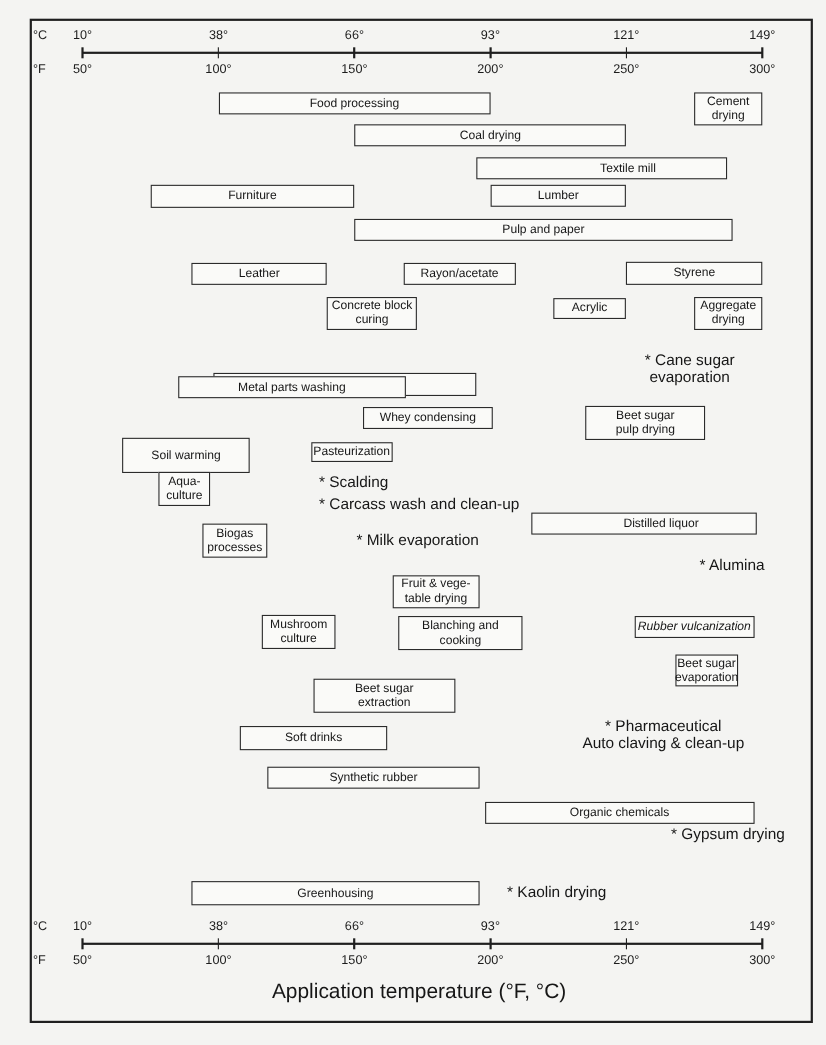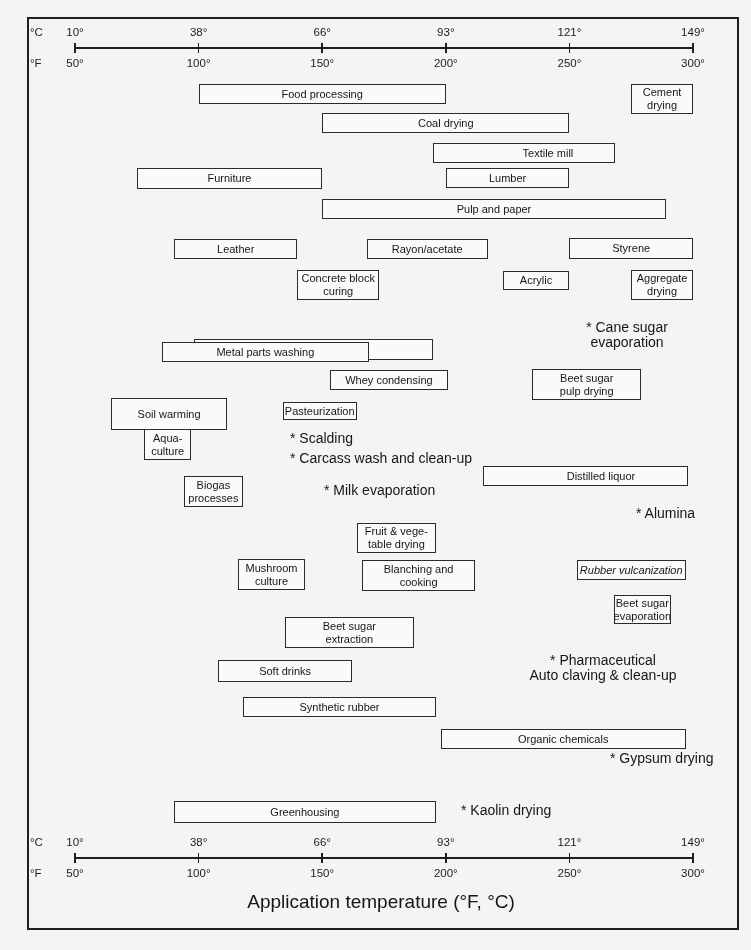--- a/index.html
+++ b/index.html
@@ -36,26 +36,26 @@
 </head>
 <body>
 
 <div class="page" id="figure-page">
   <div class="frame"></div>
   <div class="caption">Application temperature (°F, °C)</div>
 <div class="box" style="left: 198.6px; width: 247.2px; top: 84px; height: 20px;">Food processing</div>
     <div class="box" style="left: 631.2px; width: 61.8px; top: 84px; height: 30px;">Cement
 drying</div>
     <div class="box" style="left: 322.2px; width: 247.2px; top: 113px; height: 20px;">Coal drying</div>
-    <div class="box" style="left: 433.44px; width: 182px; top: 143px; height: 20px; padding-left: 47px;">Textile mill</div>
+    <div class="box" style="left: 433.44px; width: 228px; top: 143px; height: 20px; padding-left: 47px;">Textile mill</div>
     <div class="box" style="left: 136.8px; width: 185.4px; top: 168px; height: 21px;">Furniture</div>
     <div class="box" style="left: 445.8px; width: 123.6px; top: 168px; height: 20px;">Lumber</div>
     <div class="box" style="left: 322.2px; width: 343.608px; top: 199px; height: 20px;">Pulp and paper</div>
     <div class="box" style="left: 173.88px; width: 123.6px; top: 239px; height: 20px;">Leather</div>
-    <div class="box" style="left: 366.696px; width: 121px; top: 239px; height: 20px;">Rayon/acetate</div>
+    <div class="box" style="left: 366.696px; width: 102px; top: 239px; height: 20px;">Rayon/acetate</div>
     <div class="box" style="left: 569.4px; width: 123.6px; top: 238px; height: 21px;">Styrene</div>
     <div class="box" style="left: 297.48px; width: 81.576px; top: 270px; height: 30px;">Concrete block
 curing</div>
     <div class="box" style="left: 502.656px; width: 66.744px; top: 271px; height: 19px;">Acrylic</div>
     <div class="box" style="left: 631.2px; width: 61.8px; top: 270px; height: 30px;">Aggregate
 drying</div>
     <div class="box" style="left: 193.656px; width: 239px; top: 313px; height: 21px; margin-top: 26px;">Pickling</div>
     <div class="box" style="left: 161.52px; width: 207.648px; top: 342px; height: 20px;">Metal parts washing</div>
     <div class="box" style="left: 329.616px; width: 118.656px; top: 370px; height: 20px;">Whey condensing</div>
     <div class="box" style="left: 532.32px; width: 108.768px; top: 369px; height: 31px;">Beet sugar

